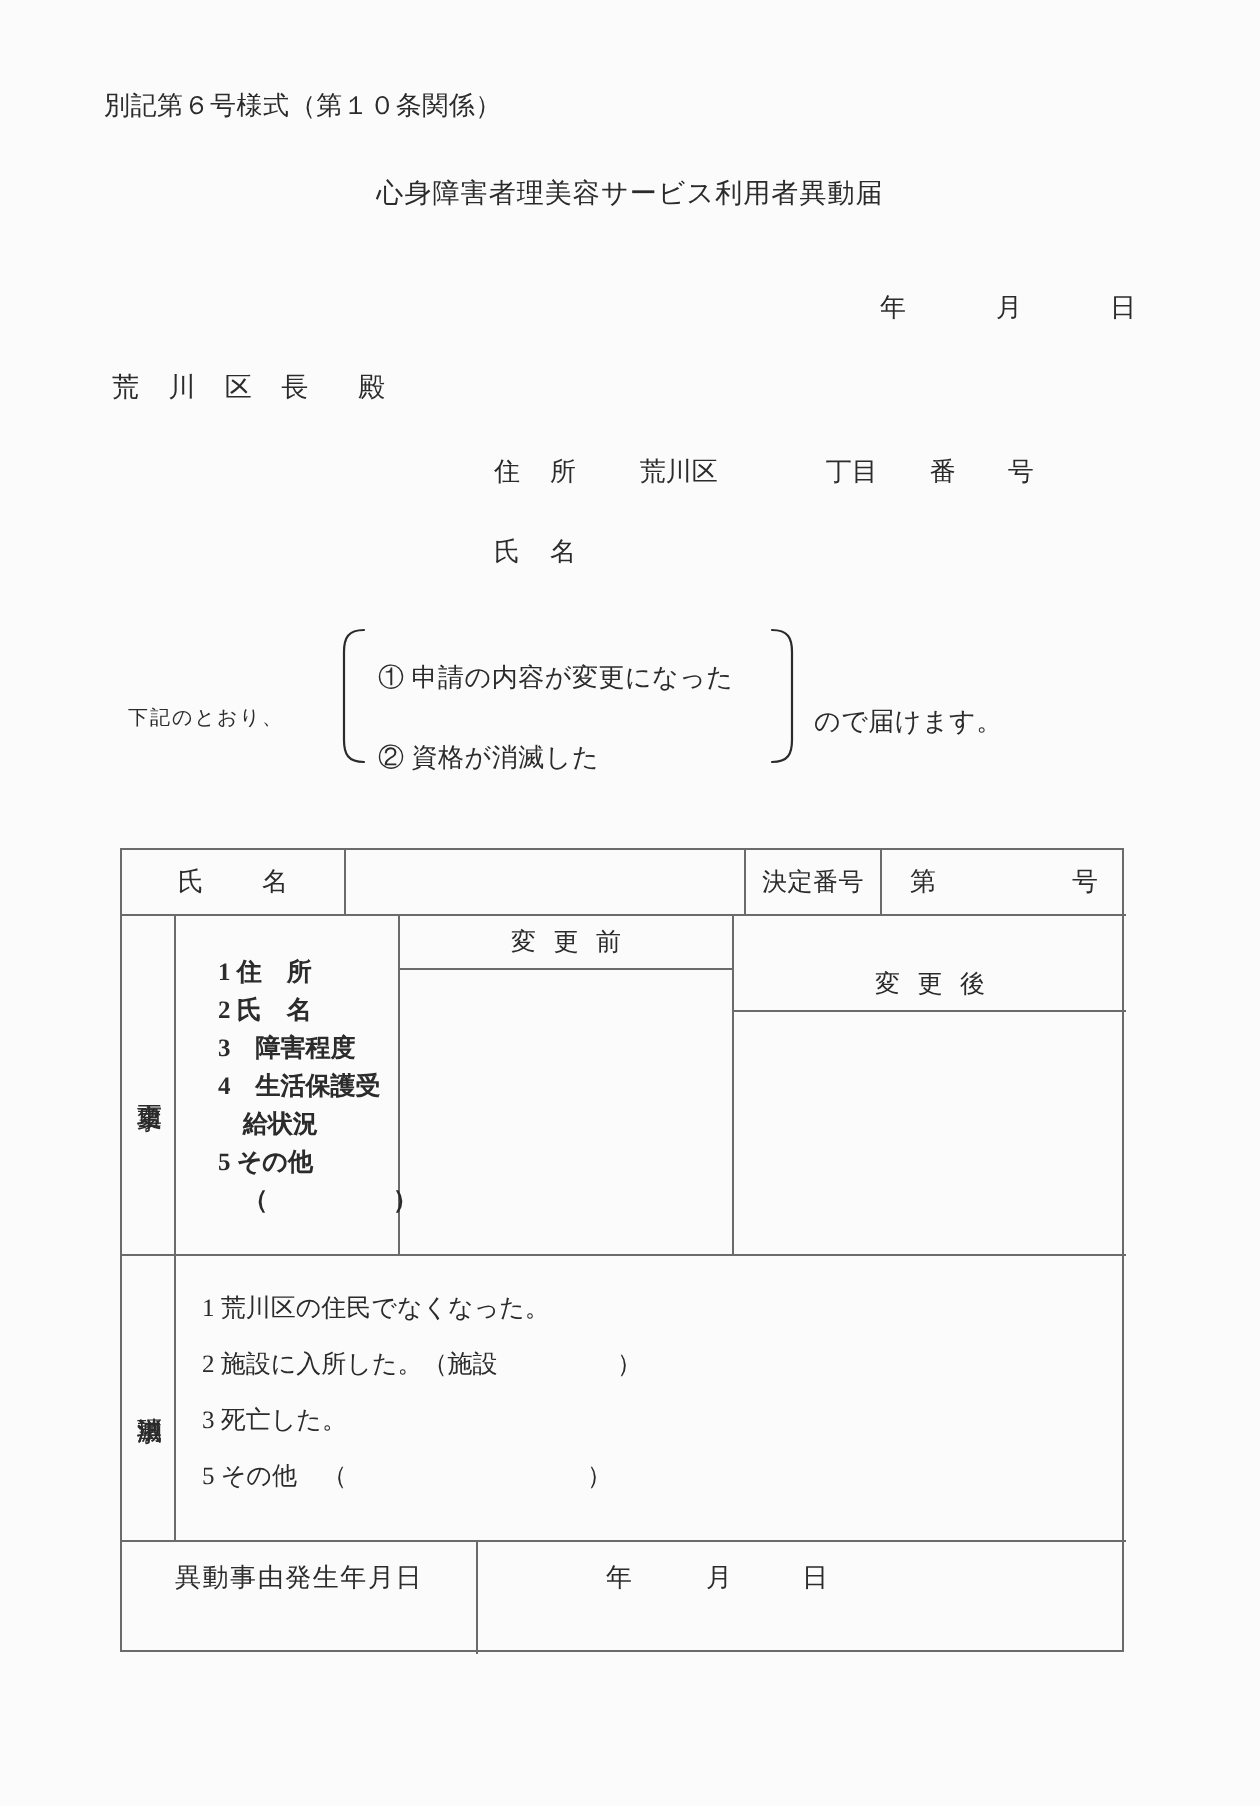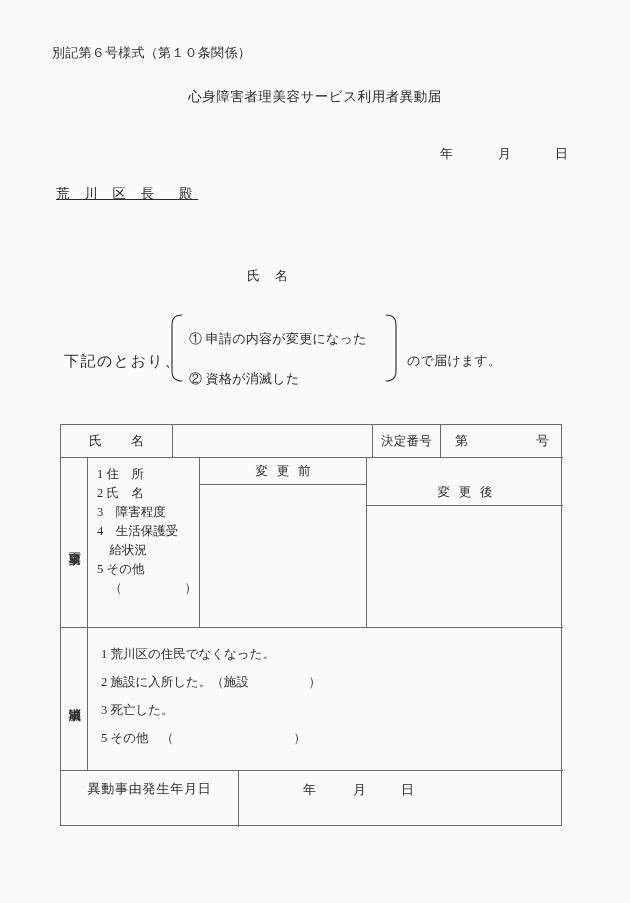--- a/index.html
+++ b/index.html
@@ -48,21 +48,20 @@
   }
   #date-line span { display: inline-block; }
   #date-line .lbl-y { width: 58px; }
   #date-line .lbl-m { width: 57px; }
 
   #addressee {
     left: 56px;
     top: 185px;
     font-size: 13.5px;
     letter-spacing: 0.42em;
-    text-decoration: underline;
   }
 
   #applicant-address {
     left: 247px;
     top: 227px;
     font-size: 13px;
   }
   #applicant-address .k { display: inline-block; letter-spacing: 0.45em; }
   #applicant-address .gap-a { display: inline-block; width: 26px; }
   #applicant-address .ward { display: inline-block; }
@@ -82,21 +81,21 @@
     position: absolute;
     left: 60px;
     top: 312px;
     width: 470px;
     height: 80px;
   }
   #lead-text {
     position: absolute;
     left: 4px;
     top: 40px;
-    font-size: 15px;
+    font-size: 10px;
     letter-spacing: 0.10em;
   }
   #brace-left {
     position: absolute;
     left: 104px;
     top: 1px;
     width: 22px;
     height: 70px;
   }
   #brace-right {
@@ -179,25 +178,26 @@
 
   
   #chg-vertlabel { left: 0;  top: 33px; width: 27px; height: 170px; }
   #chg-items     { left: 27px; top: 33px; width: 112px; height: 170px; }
   #chg-before-hd { left: 139px; top: 33px; width: 167px; height: 27px; }
   #chg-after-hd  { left: 306px; top: 33px; width: 196px; height: 27px; margin-top: 21px; }
   #chg-before-bd { left: 139px; top: 60px; width: 167px; height: 143px; }
   #chg-after-bd  { left: 306px; top: 60px; width: 196px; height: 143px; }
 
   #chg-items ol {
-    margin: 0;
+    margin: 12px;
     padding: 7px 0 0 9px;
     list-style: none;
     font-size: 12.5px;
     line-height: 1.52;
+    font-weight: bold;
   }
   #chg-items li { white-space: nowrap; }
   .hdr-spaced { letter-spacing: 0.7em; padding-left: 0.7em; font-size: 12.5px; }
 
   
   #ext-vertlabel { left: 0;  top: 203px; width: 27px; height: 143px; }
   #ext-items     { left: 27px; top: 203px; width: 475px; height: 143px; }
   #ext-items ul {
     margin: 0;
     padding: 12px 0 0 13px;
@@ -226,20 +226,23 @@
   <div class="abs" id="form-number">別記第６号様式（第１０条関係）</div>
 
   <div id="doc-title" style="position:absolute;">心身障害者理美容サービス利用者異動届</div>
 
   <div class="abs" id="date-line">
     <span class="lbl-y">年</span><span class="lbl-m">月</span><span>日</span>
   </div>
 
   <div class="abs" id="addressee">荒 川 区 長　殿</div>
 
+  <div class="abs" id="applicant-address">
+    <span class="k">住 所</span><span class="gap-a"></span><span class="ward">荒川区</span><span class="gap-b"></span><span class="unit">丁目</span><span class="gap-c"></span><span class="unit">番</span><span class="gap-c"></span><span class="unit">号</span>
+  </div>
 
   <div class="abs" id="applicant-name">氏 名</div>
 
   <div id="brace-block">
     <div id="lead-text">下記のとおり、</div>
 
     <div id="brace-left">
       <svg width="22" height="70" viewBox="0 0 22 70">
         <path d="M18 2 C10 2 8 6 8 13 L8 57 C8 64 10 68 18 68" fill="none" stroke="#2b2b2b" stroke-width="1.1" stroke-linecap="round"></path>
       </svg>

